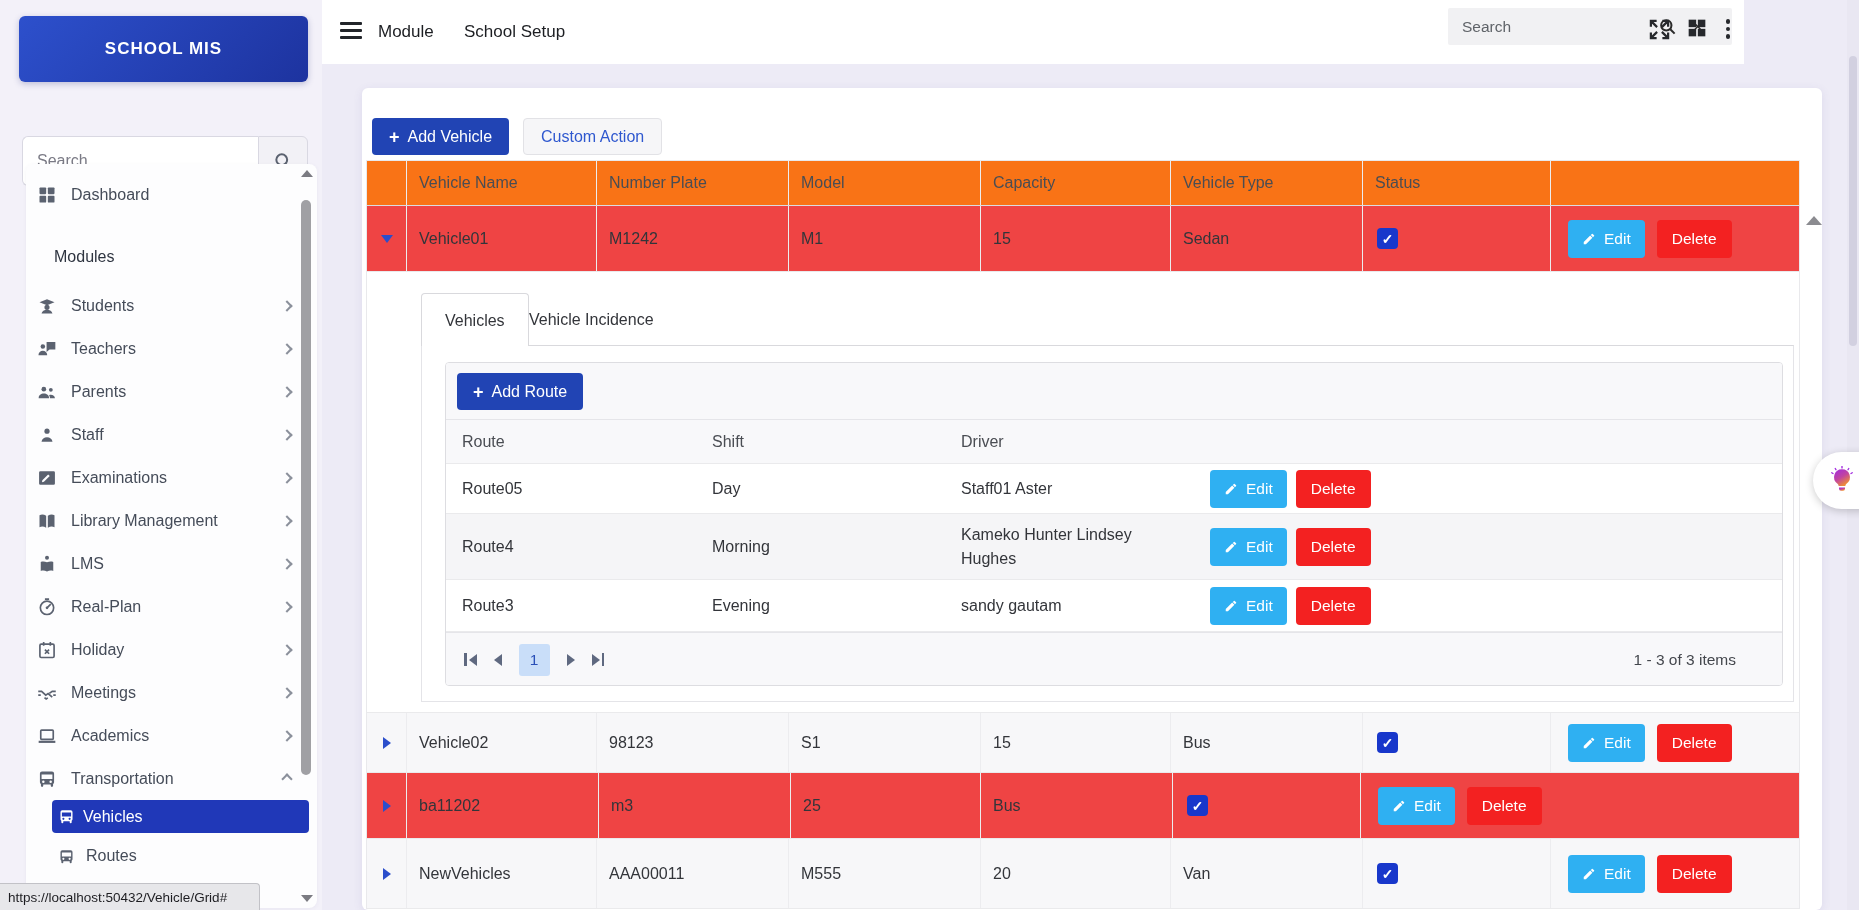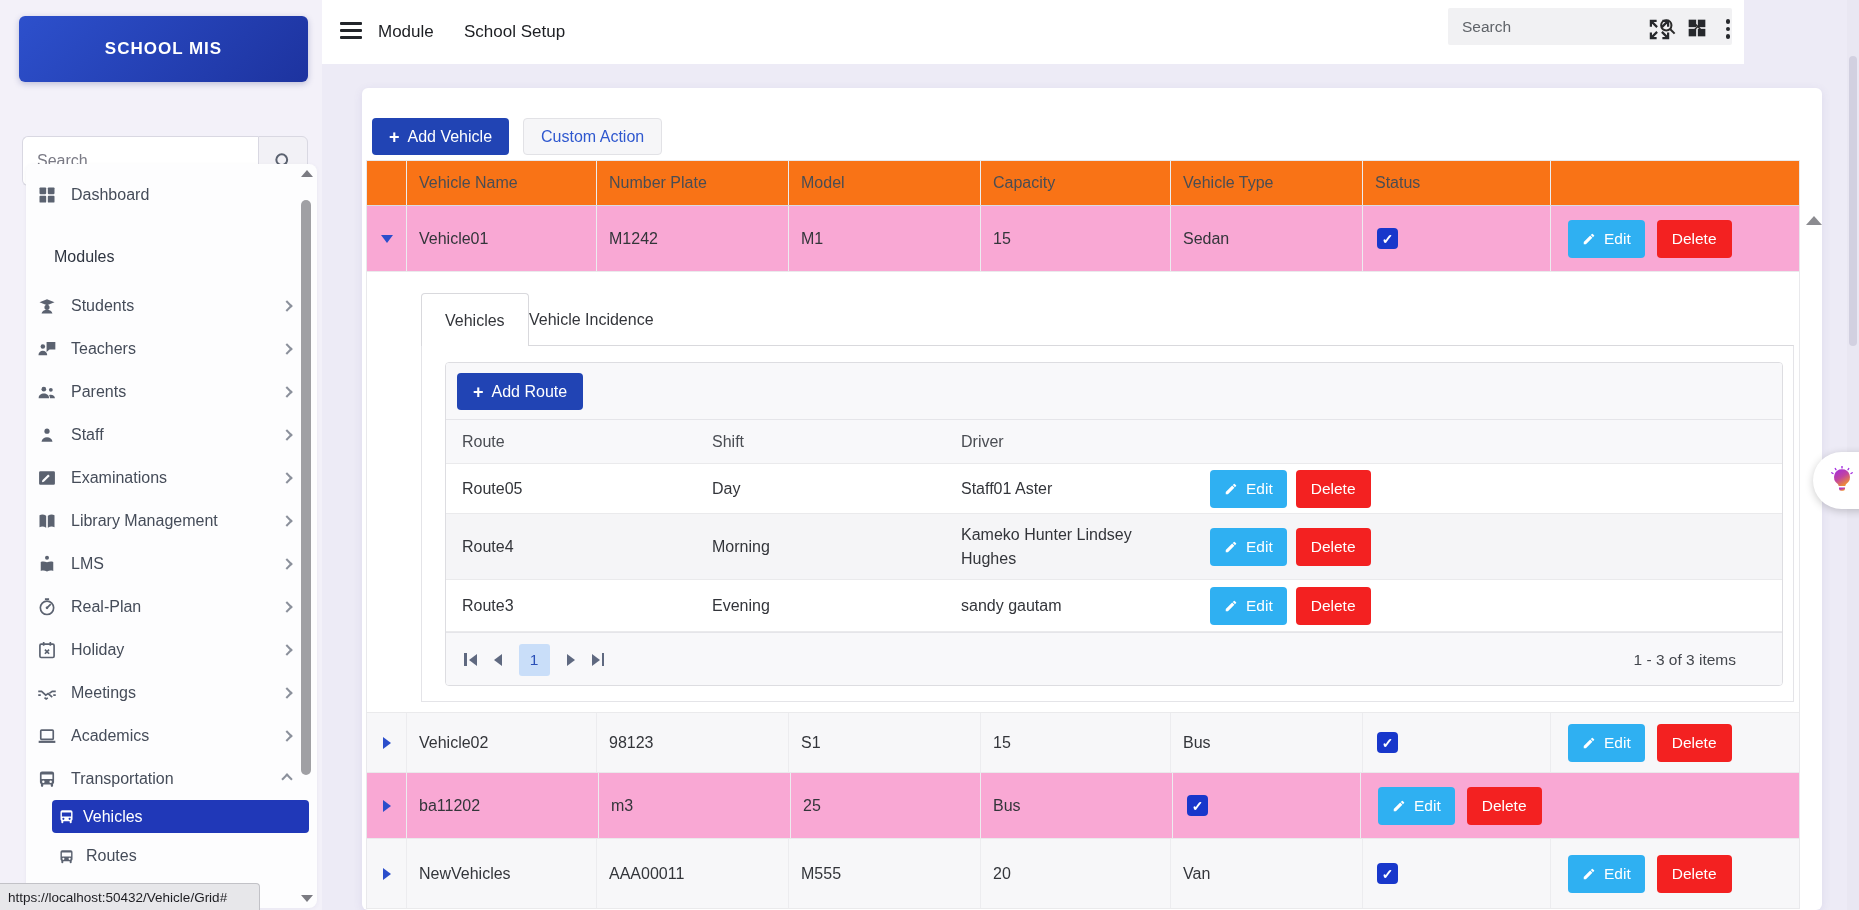--- a/index.html
+++ b/index.html
@@ -62,21 +62,21 @@
   .btn { display:inline-flex; align-items:center; justify-content:center; gap:8px; border:none; border-radius:4px;
          font-size:16px; cursor:pointer; font-family:inherit; }
   .btn-primary { background:#2144b4; color:#fff; }
   .btn-light { background:#f6f6f8; color:#2f58cf; border:1px solid #e2e2e6; }
   .card-toolbar { position:absolute; left:10px; top:30px; display:flex; gap:14px; }
   .card-toolbar .btn { height:37px; padding:0 17px; }
   .plus { font-size:18px; font-weight:bold; line-height:1; }
 
   
   .grid { position:absolute; left:4px; top:72px; width:1434px; border:1px solid #e9e9ec; border-bottom:none; }
-  .grow { display:flex; border-bottom:1px solid #eaeaec; background:#f9a8d4; }
+  .grow { display:flex; border-bottom:1px solid #eaeaec; background:#ef4444; }
   .grow.alt { background:#f7f7f9; }
   .gcell { display:flex; align-items:center; padding-left:12px; font-size:16px; color:#33353a; border-right:1px solid #ececef; overflow:hidden; }
   .ghead .gcell { color:#4a4d53; }
   .ghead { height:45px; background:#f97316; border-bottom:1px solid #dcdce0; }
   .c-exp{width:40px; justify-content:center; padding-left:0;} .c-name{width:190px;} .c-plate{width:192px;}
   .c-model{width:192px;} .c-cap{width:190px;} .c-type{width:192px;} .c-status{width:188px;} .c-act{flex:1; border-right:none; gap:12px; padding-left:17px;}
   .tri-down { width:0; height:0; border-left:6px solid transparent; border-right:6px solid transparent; border-top:8px solid #2b4ecb; cursor:pointer; }
   .tri-right { width:0; height:0; border-top:6px solid transparent; border-bottom:6px solid transparent; border-left:8px solid #2b4ecb; cursor:pointer; }
   .checkbox { width:21px; height:21px; border-radius:4px; background:#1837cb; color:#fff; font-size:14px; font-weight:bold;
               display:flex; align-items:center; justify-content:center; margin-left:2px; cursor:pointer; }

